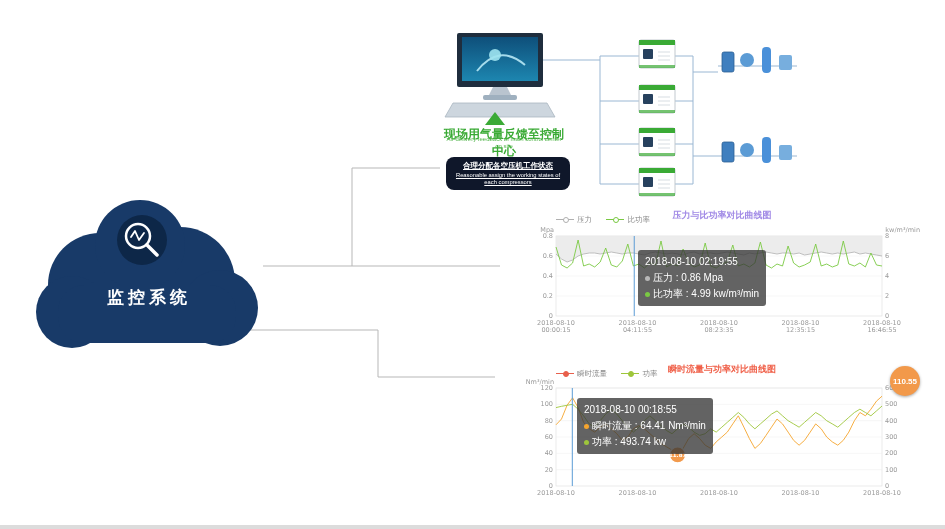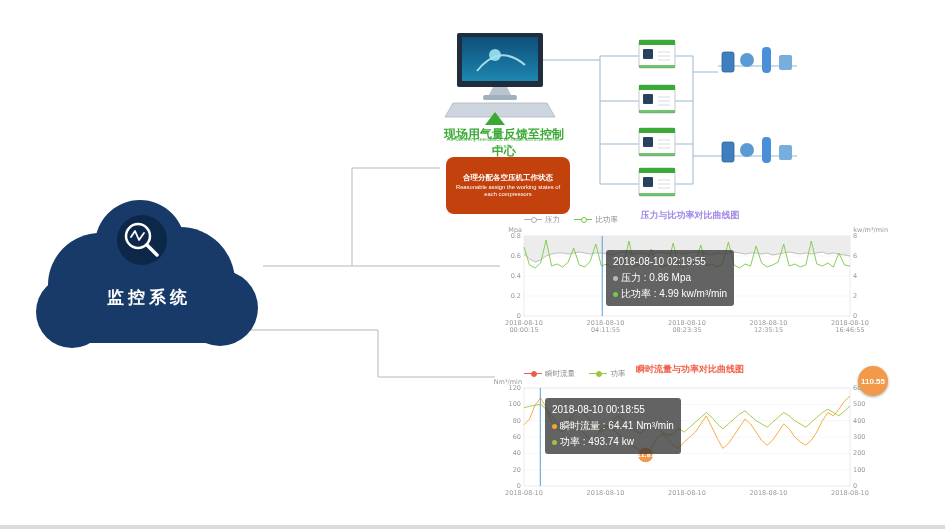--- a/index.html
+++ b/index.html
@@ -7,25 +7,25 @@
   .page{position:relative;width:945px;height:529px;background:#ffffff;overflow:hidden;}
   .page-title{position:absolute;left:38px;top:16px;font-size:21px;font-weight:bold;color:#3aaa35;letter-spacing:1px;}
   .connectors{position:absolute;left:0;top:0;width:945px;height:529px;pointer-events:none;}
   
   .cloud-wrap{position:absolute;left:30px;top:190px;width:238px;height:168px;}
   .cloud-label{position:absolute;left:0;right:0;top:96px;text-align:center;color:#ffffff;font-size:17px;font-weight:bold;letter-spacing:4px;}
   
   .diagram{position:absolute;left:435px;top:25px;width:380px;height:190px;}
   .fb-cn{position:absolute;left:440px;top:126px;width:128px;text-align:center;color:#3aaa35;font-size:12px;font-weight:bold;}
   .fb-en{position:absolute;left:446px;top:136px;width:116px;text-align:center;color:#52b54b;font-size:6px;line-height:1.2;}
-  .assign-box{position:absolute;left:446px;top:157px;width:116px;background:#c2410c;border-radius:8px;padding:16px 4px;text-align:center;color:#fff;}
+  .assign-box{position:absolute;left:446px;top:157px;width:116px;background:#0f172a;border-radius:8px;padding:4px 4px;text-align:center;color:#fff;text-decoration:underline;}
   .assign-cn{font-size:7.5px;font-weight:bold;}
   .assign-en{font-size:5.8px;line-height:1.2;margin-top:1px;}
   
-  .chart{position:absolute;width:400px;}
+  .chart{position:absolute;width:400px;margin-left:32px;}
   .chart1{left:490px;top:206px;height:134px;}
   .chart2{left:490px;top:360px;height:148px;}
   .chart-head{position:relative;height:18px;}
   .chart-title{position:absolute;left:0;right:0;top:3px;text-align:center;font-size:9px;font-weight:bold;}
   .legend{position:absolute;left:34px;top:4px;white-space:nowrap;z-index:2;}
   .lg-item{margin-right:10px;}
   .lg-marker{display:inline-block;width:18px;height:1px;background:currentColor;position:relative;vertical-align:middle;margin-right:3px;}
   .lg-marker::after{content:"";position:absolute;left:7px;top:-2.5px;width:4px;height:4px;border-radius:50%;border:1px solid currentColor;background:#fff;}
   .lg-marker.filled::after{background:currentColor;}
   .lg-text{color:#8a8a8a;font-size:7.5px;vertical-align:middle;}

